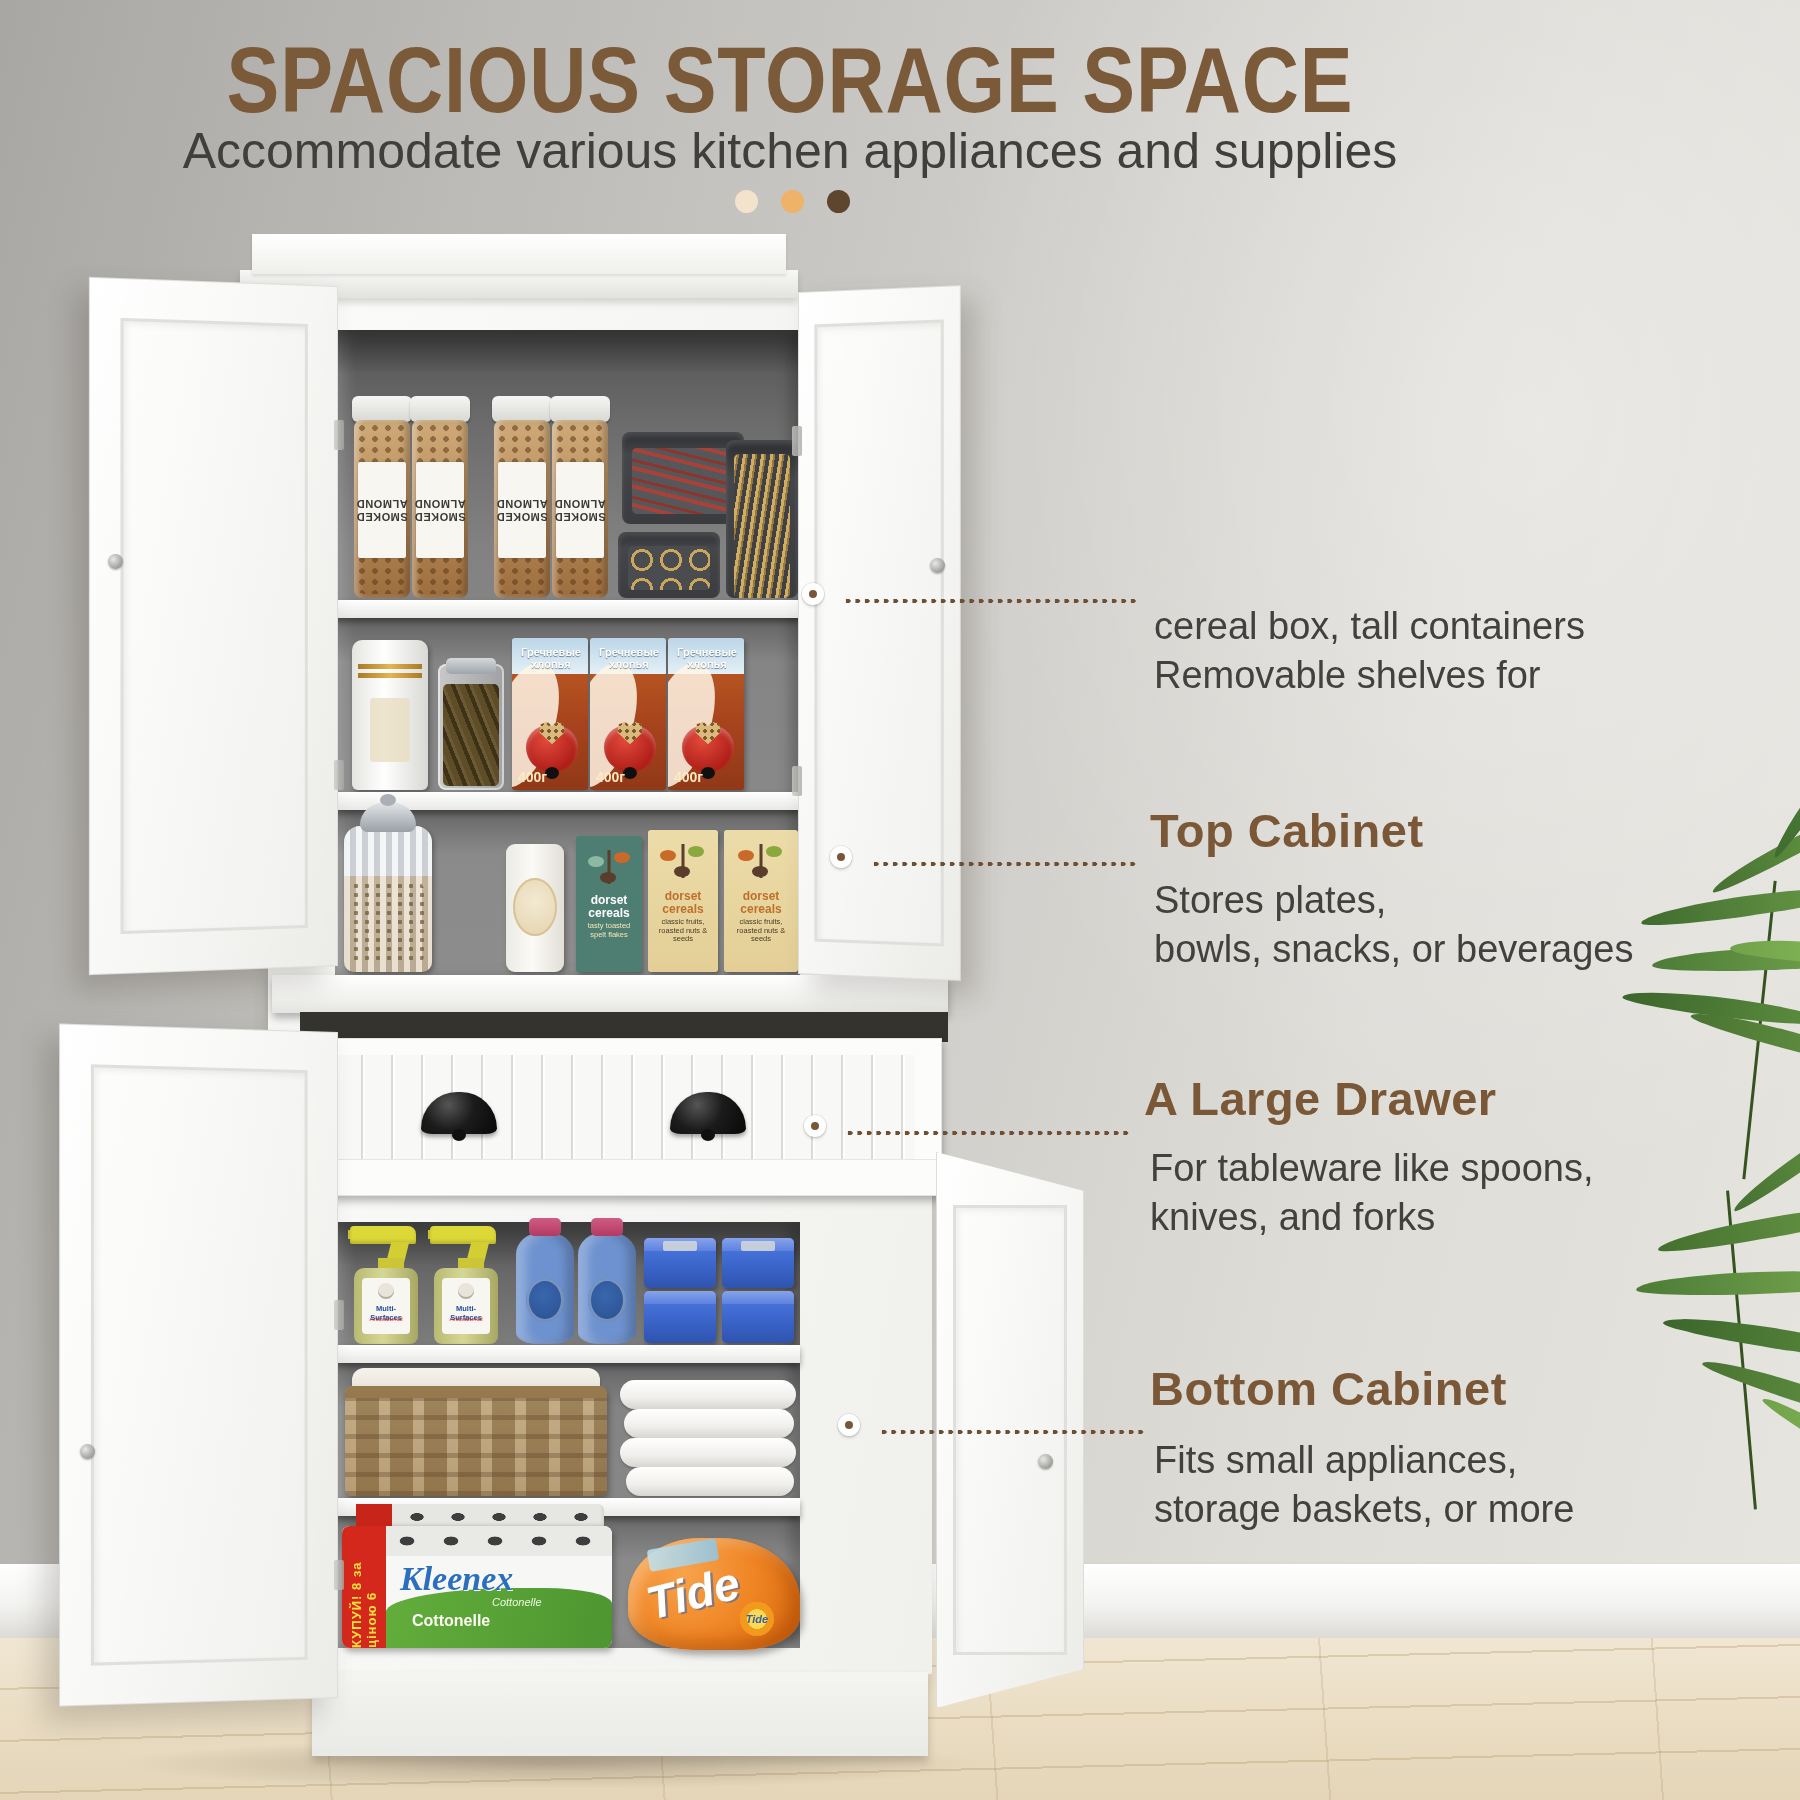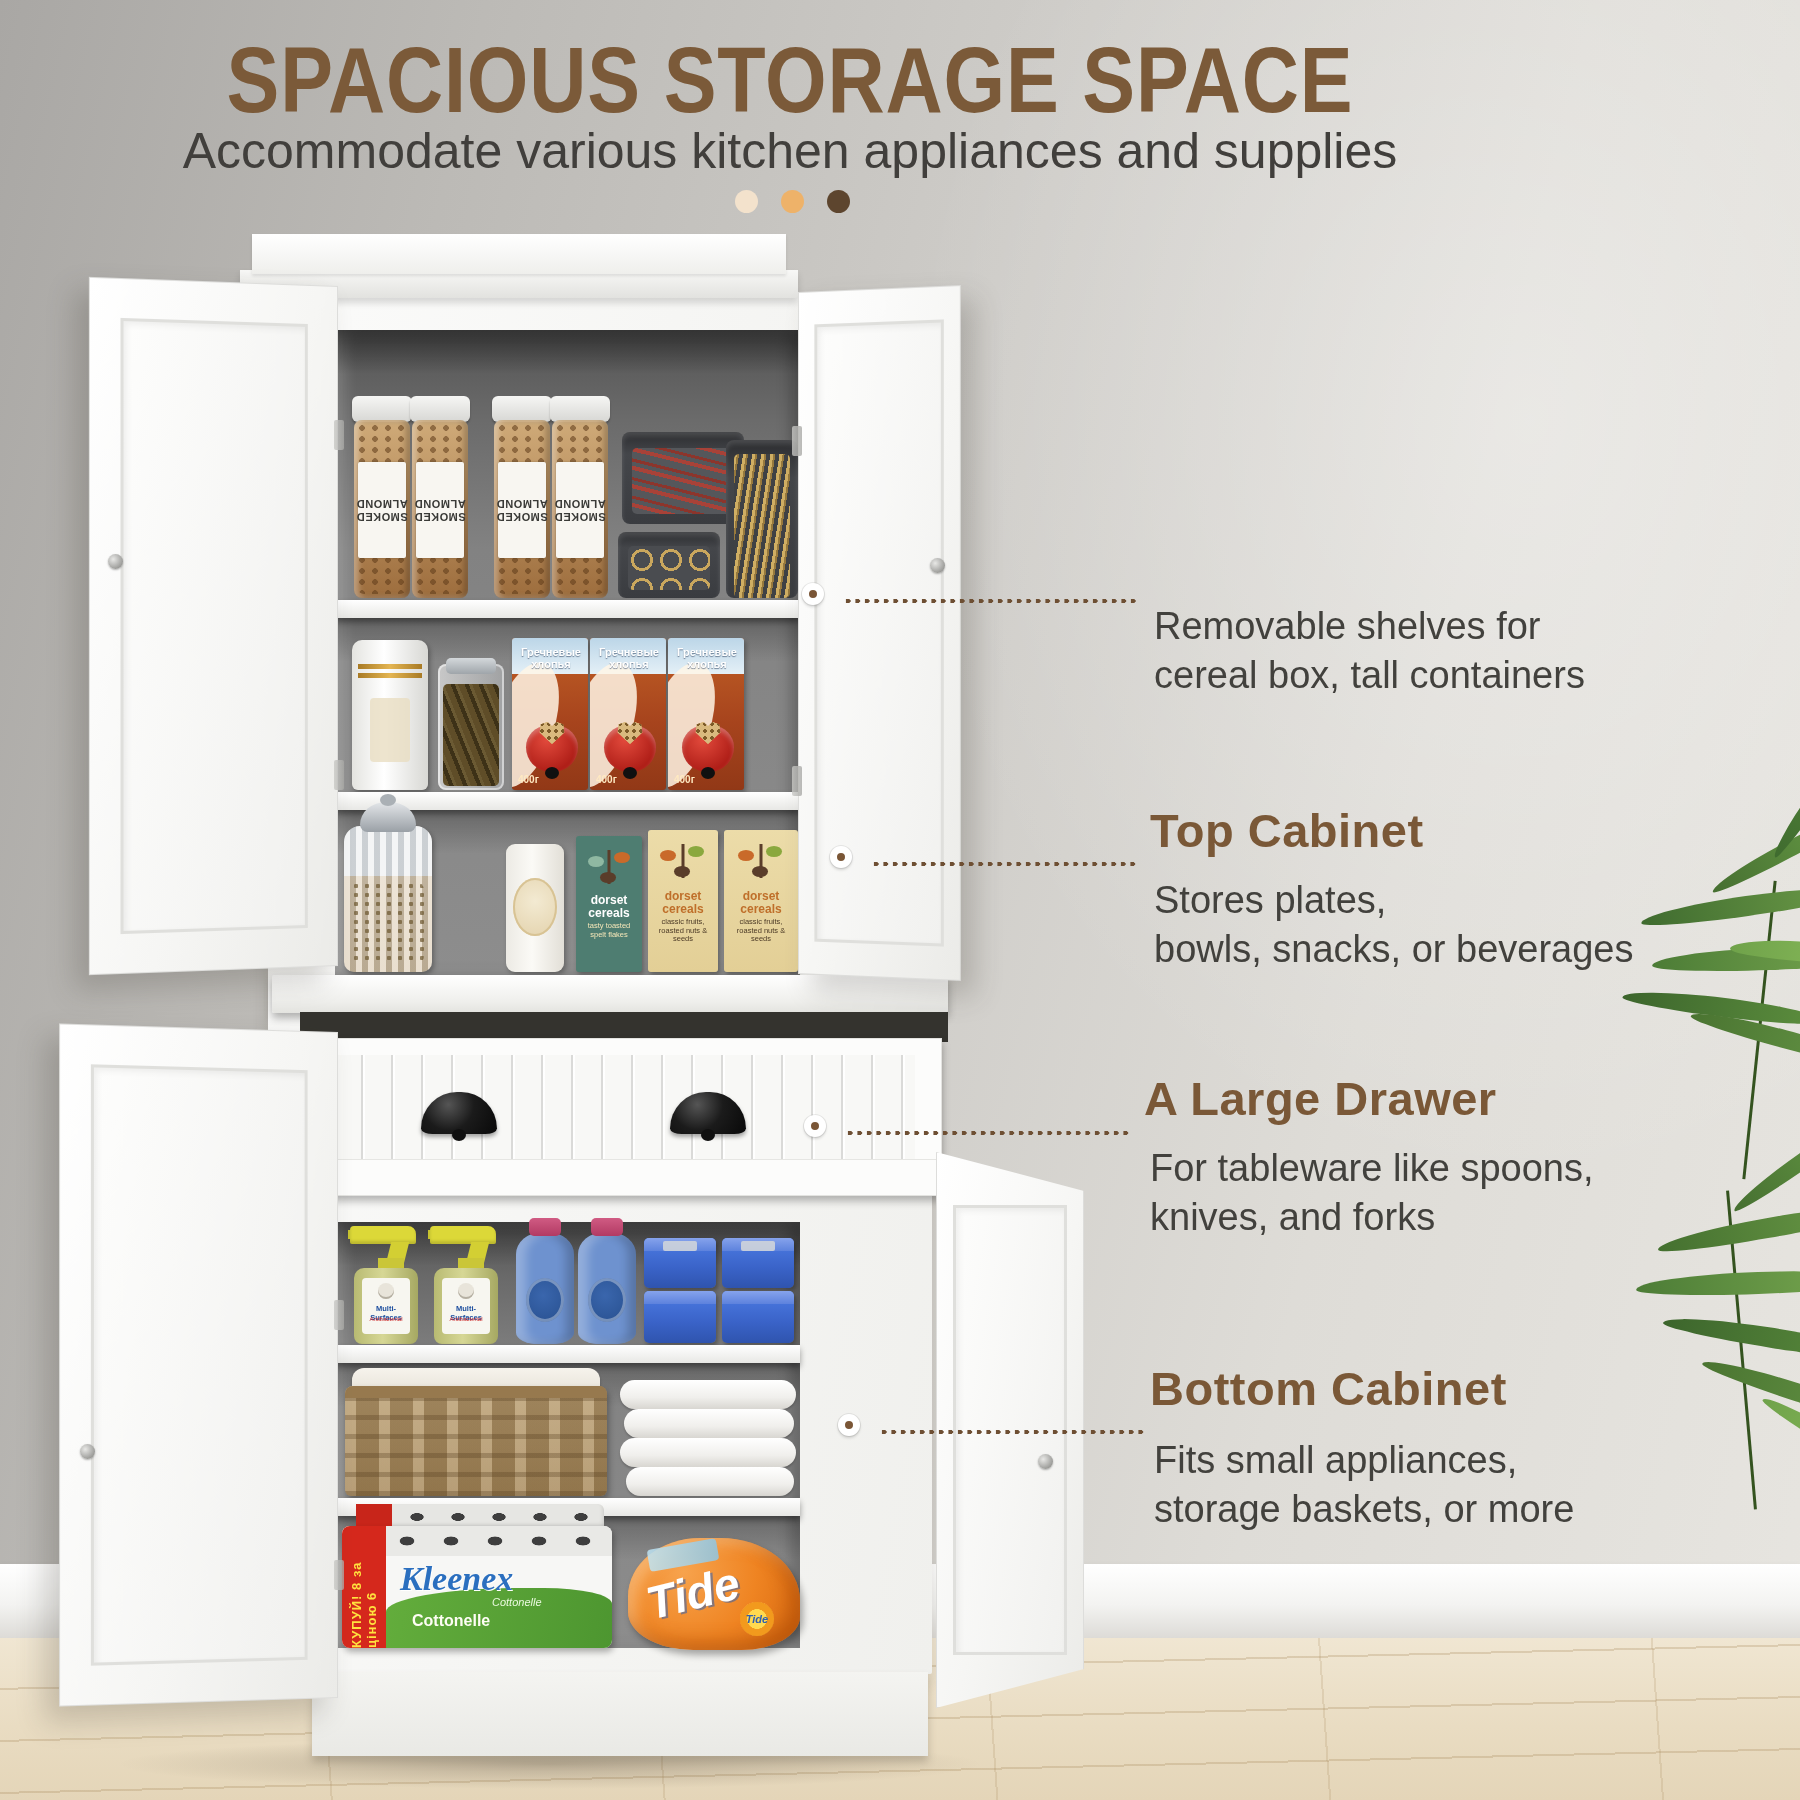--- a/index.html
+++ b/index.html
@@ -76,21 +76,21 @@
   .gold-band{left:6px;width:64px;height:5px;background:linear-gradient(90deg,#a87a24,#e4b552,#a87a24);}
   .glassjar2{left:438px;top:664px;width:66px;height:126px;border-radius:8px;background:linear-gradient(90deg,rgba(255,255,255,.55),rgba(210,214,218,.35));box-shadow:inset 0 0 0 2px rgba(255,255,255,.5);}
   .glassjar2 .fill{inset:20px 5px 4px 5px;border-radius:5px;background:repeating-linear-gradient(68deg,#5f4d28 0 6px,#3d3117 6px 10px,#6b5a33 10px 13px);}
   .glassjar2 .lid{left:8px;top:-6px;width:50px;height:16px;background:linear-gradient(180deg,#d4d8db,#9fa5aa);border-radius:5px;}
   .cereal{width:76px;height:152px;background:linear-gradient(180deg,#c06026 0%,#a7441d 55%,#82301294);border-radius:3px;background-color:#a7441d;box-shadow:2px 3px 5px rgba(0,0,0,.3);overflow:hidden;}
   .cereal .sky{left:0;top:0;width:100%;height:36px;background:linear-gradient(180deg,#bcd6e8,#e4f0f7);}
   .cereal .swoosh{left:-18px;top:22px;width:60px;height:130px;background:rgba(255,246,230,.85);border-radius:50%;transform:rotate(18deg);}
   .cereal .name{left:6px;top:8px;width:66px;color:#fff;font-weight:bold;font-size:11px;line-height:12px;text-align:center;text-shadow:0 1px 1px rgba(40,60,90,.6);}
   .cereal .cup{position:absolute;left:14px;top:88px;width:52px;height:46px;background:radial-gradient(circle at 40% 30%,#e24a3c,#b01f18 70%);border-radius:40% 40% 48% 48%/46% 46% 54% 54%;box-shadow:inset 0 4px 5px rgba(255,255,255,.3);}
   .cereal .heart{left:26px;top:82px;width:28px;height:24px;background:radial-gradient(circle 2px at 4px 4px,#7c5a28 80%,#d9b97e 82%);background-size:7px 7px;background-color:#cfa868;clip-path:polygon(50% 100%,6% 52%,10% 18%,34% 8%,50% 26%,66% 8%,90% 18%,94% 52%);}
-  .cereal .wt{left:6px;bottom:5px;color:#ffe9c2;font-size:10px;font-weight:bold;}
+  .cereal .wt{left:6px;bottom:5px;color:#ffe9c2;font-size:14px;font-weight:bold;}
 
   
   .fluted{left:344px;top:826px;width:88px;height:146px;border-radius:16px 16px 10px 10px;
      background:repeating-linear-gradient(90deg,rgba(255,255,255,.66) 0 6px,rgba(176,182,188,.42) 6px 12px),linear-gradient(180deg,#dfe2e4 0 34%,#cbb088 34%,#bfa173 100%);box-shadow:2px 3px 5px rgba(0,0,0,.3);}
   .fluted .speck{left:8px;top:56px;width:72px;height:82px;border-radius:8px;background-image:radial-gradient(circle 2.4px at 4px 4px,#6d5830 85%,transparent);background-size:11px 9px;opacity:.7;}
   .fluted .dome{left:16px;top:-24px;width:56px;height:30px;border-radius:50% 50% 8px 8px/80% 80% 8px 8px;background:linear-gradient(180deg,#e3e6e9,#9aa0a6);}
   .fluted .domeknob{left:36px;top:-32px;width:16px;height:12px;border-radius:50%;background:#aab0b5;}
   .wcan{left:506px;top:844px;width:58px;height:128px;background:linear-gradient(90deg,#eceae4,#fbfaf6 45%,#e2dfd7);border-radius:9px;box-shadow:2px 3px 5px rgba(0,0,0,.28);}
   .wcan .lbl{left:7px;top:34px;width:44px;height:58px;border-radius:50%;background:radial-gradient(circle at 50% 40%,#f3ead2,#e3d2ac);box-shadow:inset 0 0 0 2px #d8c394;}
   .dorset{border-radius:3px;box-shadow:2px 3px 5px rgba(0,0,0,.3);overflow:hidden;text-align:center;}
@@ -430,22 +430,22 @@
   <div class="hdr-title">SPACIOUS STORAGE SPACE</div>
   <div class="hdr-sub">Accommodate various kitchen appliances and supplies</div>
   <div class="hdr-dot" style="left:735px;background:#f3e2cc;"></div>
   <div class="hdr-dot" style="left:781px;background:#eeb269;"></div>
   <div class="hdr-dot" style="left:827px;background:#5d452e;"></div>
 
   <div style="left:0;top:0;width:1800px;height:1800px;">
     <div class="marker" style="left:802px;top:583px;"></div>
     <div class="leader" style="left:844px;top:597px;width:294px;"></div>
     <div class="co-desc" style="left:1154px;top:602px;">
+      <div style="position:static;">cereal box, tall containers</div>
       <div style="position:static;">Removable shelves for</div>
-      <div style="position:static;">cereal box, tall containers</div>
     </div>
   </div>
 
   <div style="left:0;top:0;width:1800px;height:1800px;">
     <div class="marker" style="left:830px;top:846px;"></div>
     <div class="leader" style="left:872px;top:860px;width:266px;"></div>
     <div class="co-title" style="left:1150px;top:804px;">Top Cabinet</div>
     <div class="co-desc" style="left:1154px;top:876px;">
       <div style="position:static;">Stores plates,</div>
       <div style="position:static;">bowls, snacks, or beverages</div>

